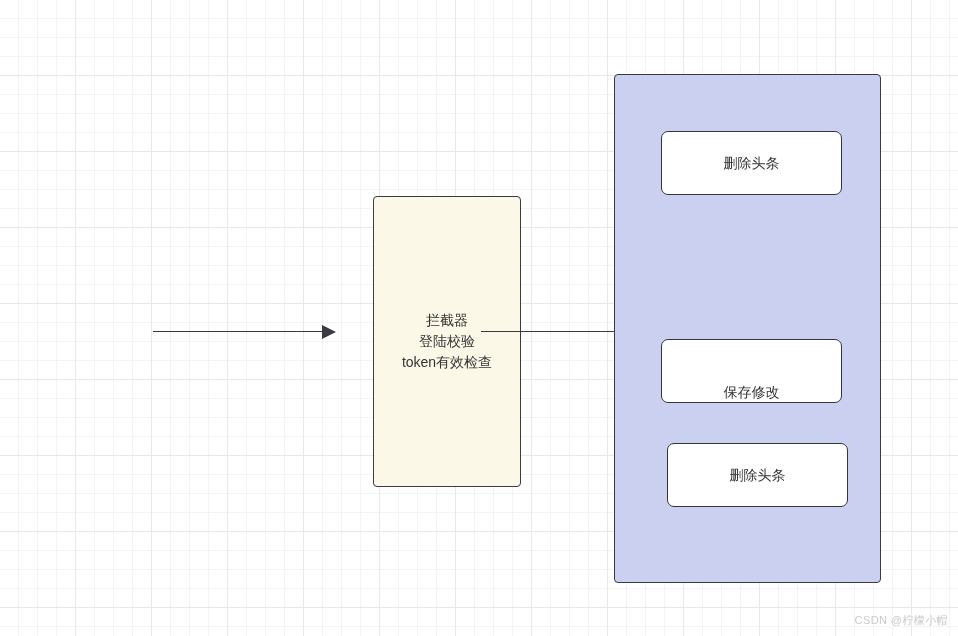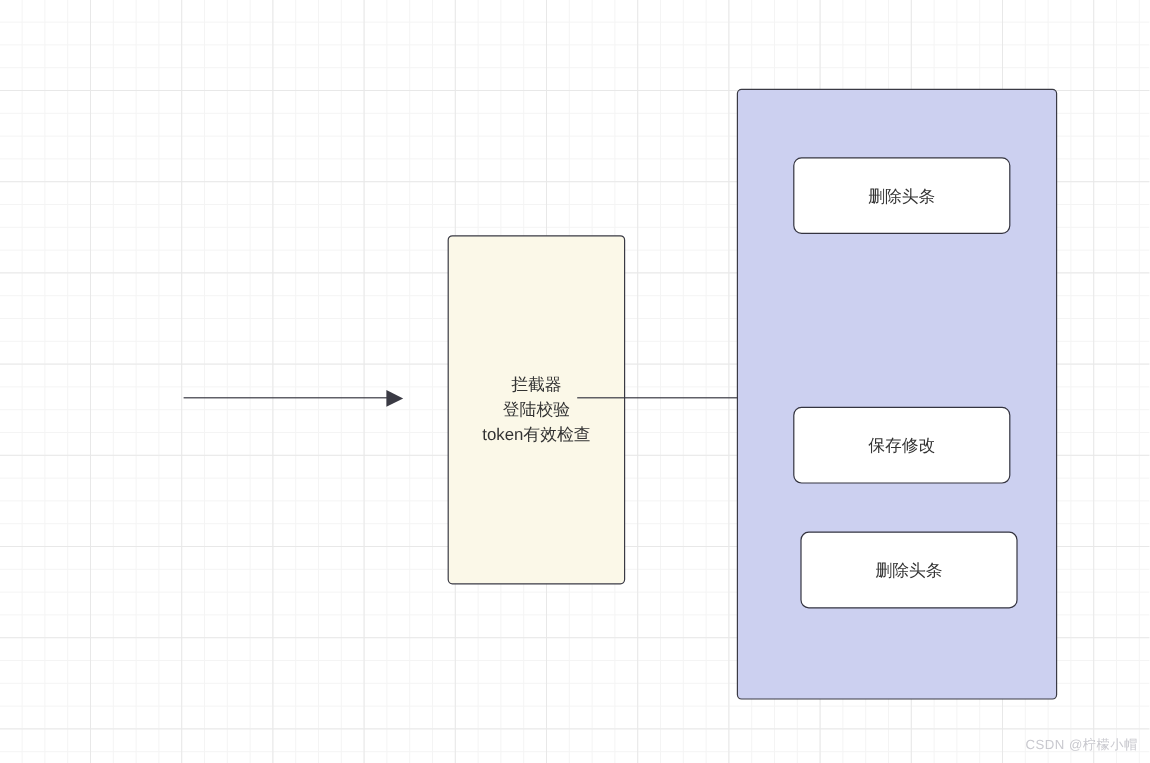--- a/index.html
+++ b/index.html
@@ -142,21 +142,21 @@
   <div class="arrow-line" id="arrow2-line"></div>
   <div class="arrow-head" id="arrow2-head"></div>
 
   <div class="shape" id="service-panel">
 
     <div class="service-box" style="left:46px; top:56px; width:181px; height:64px;">
       <span>删除头条</span>
     </div>
 
 
-    <div class="service-box" style="left:46px; top:264px; width:181px; height:64px;">
+    <div class="service-box" style="left:46px; top:264px; width:181px; height:64px;align-items:flex-end;">
       <span>保存修改</span>
     </div>
 
     <div class="service-box" style="left:52px; top:368px; width:181px; height:64px;">
       <span>删除头条</span>
     </div>
 
   </div>
 
   <div id="watermark">CSDN @柠檬小帽</div>

